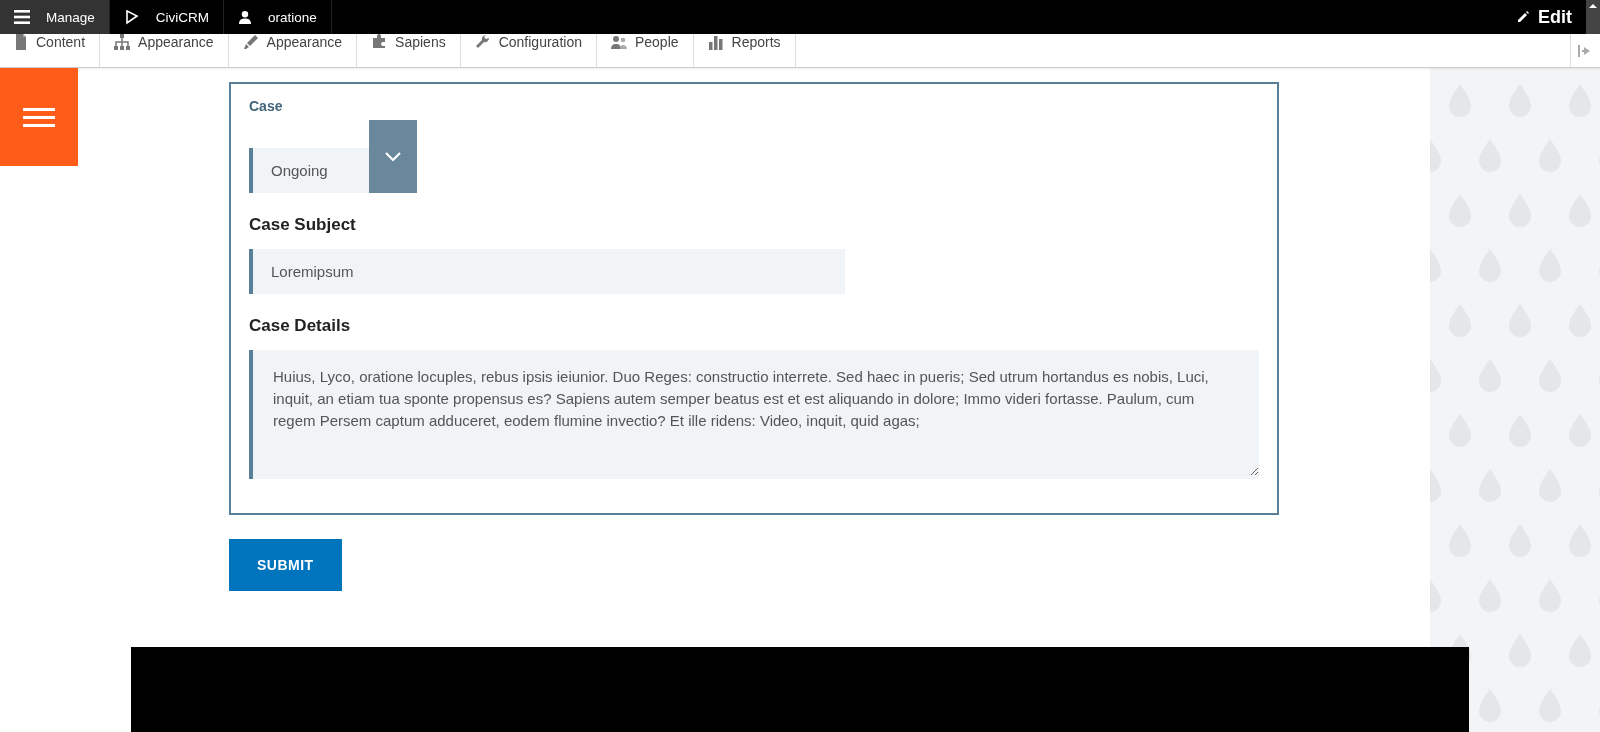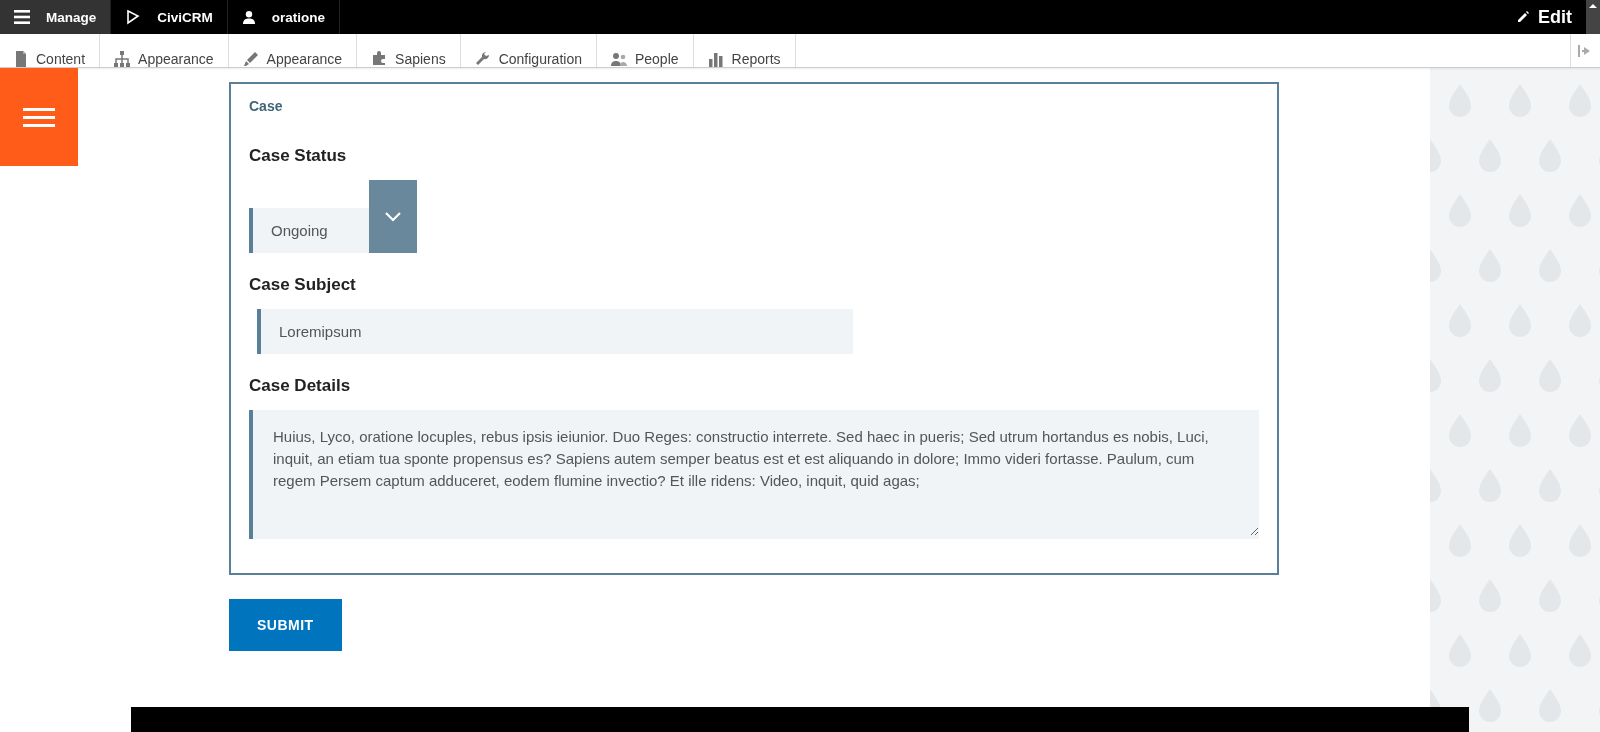--- a/index.html
+++ b/index.html
@@ -1,59 +1,59 @@
 <!DOCTYPE html>
 <html><head>
 <meta charset="utf-8">
 <style>
 * { margin: 0; padding: 0; box-sizing: border-box; }
 body { font-family: "Helvetica Neue", Helvetica, Arial, sans-serif; font-size: 14px; color: #333; background: #fff; overflow-x: hidden; }
 
 
 .topbar { background: #000; height: 34px; display: flex; align-items: stretch; color: #fff; position: relative; }
-.topbar-item { display: flex; align-items: center; padding: 0 14px; font-size: 13.5px; font-weight: 700; cursor: pointer; border-right: 1px solid #222; }
+.topbar-item { display: flex; align-items: center; padding: 0 14px; font-size: 13.5px; font-weight: 400; cursor: pointer; border-right: 1px solid #222; }
 .topbar-item.manage { background: #333; }
 .topbar-item svg, .topbar-item .icon-slot { margin-right: 8px; }
 .topbar-spacer { flex: 1; }
 .topbar-edit { display: flex; align-items: center; padding: 0 14px; font-size: 18px; font-weight: 600; cursor: pointer; }
 .topbar-arrow { width: 14px; background: #444; display: flex; align-items: flex-start; justify-content: center; padding-top: 2px; cursor: pointer; }
 
 
 .menubar { background: #fff; height: 34px; display: flex; align-items: stretch; border-bottom: 1px solid #ccc; box-shadow: 0 1px 2px rgba(0,0,0,0.08); }
-.menubar-item { display: flex; align-items: flex-end; padding: 0 14px; font-size: 14px; color: #444; cursor: pointer; border-right: 1px solid #ddd; }
+.menubar-item { display: flex; align-items: flex-start; padding: 0 14px; font-size: 14px; color: #444; cursor: pointer; border-right: 1px solid #ddd; }
 .menubar-item svg { margin-right: 8px; }
 .menubar-spacer { flex: 1; }
 .menubar-collapse { width: 30px; display: flex; align-items: center; justify-content: center; border-left: 1px solid #ddd; cursor: pointer; color: #999; }
 
 
 .left-hamburger { position: absolute; top: 68px; left: 0; width: 78px; height: 98px; background: #ff5c1a; display: flex; align-items: center; justify-content: center; cursor: pointer; }
 .left-hamburger .lines { width: 32px; }
 .left-hamburger .lines div { height: 3px; background: #fff; margin: 5px 0; }
 
 
 .drops-bg { position: fixed; top: 68px; right: 0; width: 170px; bottom: 0; background: #f3f4f5; z-index: -1; overflow: hidden; }
 .drops-bg svg { position: absolute; top: 0; left: 0; }
 
 
 .main-wrap { margin-left: 78px; margin-right: 170px; padding: 0 20px; }
 .content-inner { max-width: 1050px; margin: 0 auto; }
 
 
 .case-box { border: 2px solid #5a7f99; padding: 14px 18px 22px 18px; margin-top: 14px; background: #fff; }
-.case-legend { color: #42647a; font-weight: 700; font-size: 14px; margin-bottom: 32px; }
+.case-legend { color: #42647a; font-weight: 700; font-size: 14px; margin-bottom: 6px; }
 .field-group { margin-bottom: 22px; }
 .field-label { font-size: 17px; font-weight: 700; color: #222; margin-bottom: 14px; }
 
 
 .select-wrap { display: inline-flex; align-items: stretch; }
 .select-display { background: #f0f4f7; border-left: 4px solid #5a7f99; padding: 14px 38px 14px 18px; font-size: 15px; color: #555; min-width: 120px; margin-top: 28px; }
 .select-arrow { background: #69889c; width: 48px; display: flex; align-items: center; justify-content: center; cursor: pointer; }
 
 
-.text-input-wrap { background: #f0f4f7; border-left: 4px solid #5a7f99; padding: 0; width: 596px; margin-left: 8px; }
+.text-input-wrap { background: #f0f4f7; border-left: 4px solid #5a7f99; padding: 0; width: 596px; }
 .text-input { background: transparent; border: none; padding: 14px 18px; font-size: 15px; color: #555; width: 100%; outline: none; font-family: inherit; }
 
 
 .textarea-wrap { background: #f0f4f7; border-left: 4px solid #5a7f99; width: 100%; position: relative; }
 .textarea-el { background: transparent; border: none; padding: 16px 20px; font-size: 15px; color: #555; width: 100%; height: 126px; resize: both; outline: none; font-family: inherit; line-height: 1.45; }
 
 
 .submit-btn { background: #0074bd; color: #fff; border: none; padding: 18px 28px; font-size: 14px; font-weight: 700; letter-spacing: 0.5px; cursor: pointer; margin-top: 24px; }
 
 
@@ -237,21 +237,20 @@
   </svg>
 </div>
 
 <div class="main-wrap">
   <div class="content-inner">
 
     <div class="case-box">
       <div class="case-legend">Case</div>
 
       <div class="field-group">
-        <div class="field-label">Case Status</div>
         <div class="select-wrap">
           <div class="select-display">Ongoing</div>
           <div class="select-arrow">
             <svg width="18" height="12" viewBox="0 0 18 12">
                 <path d="M2 2 L9 9 L16 2" stroke="#fff" stroke-width="2.2" fill="none"></path>
               </svg>
           </div>
         </div>
       </div>
 

